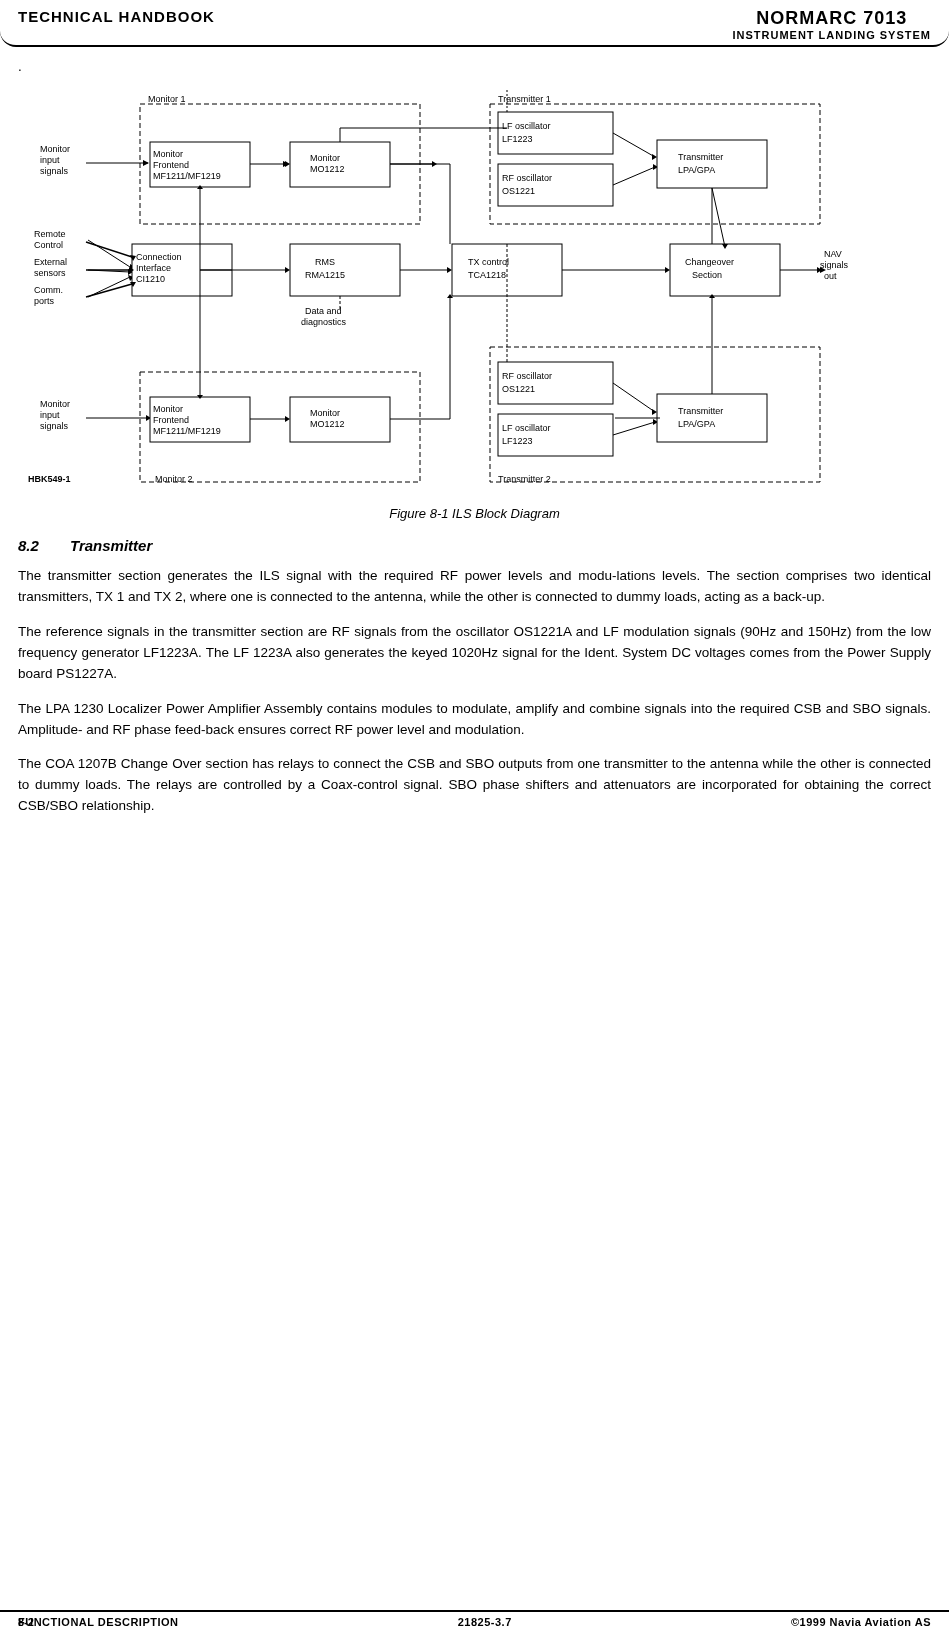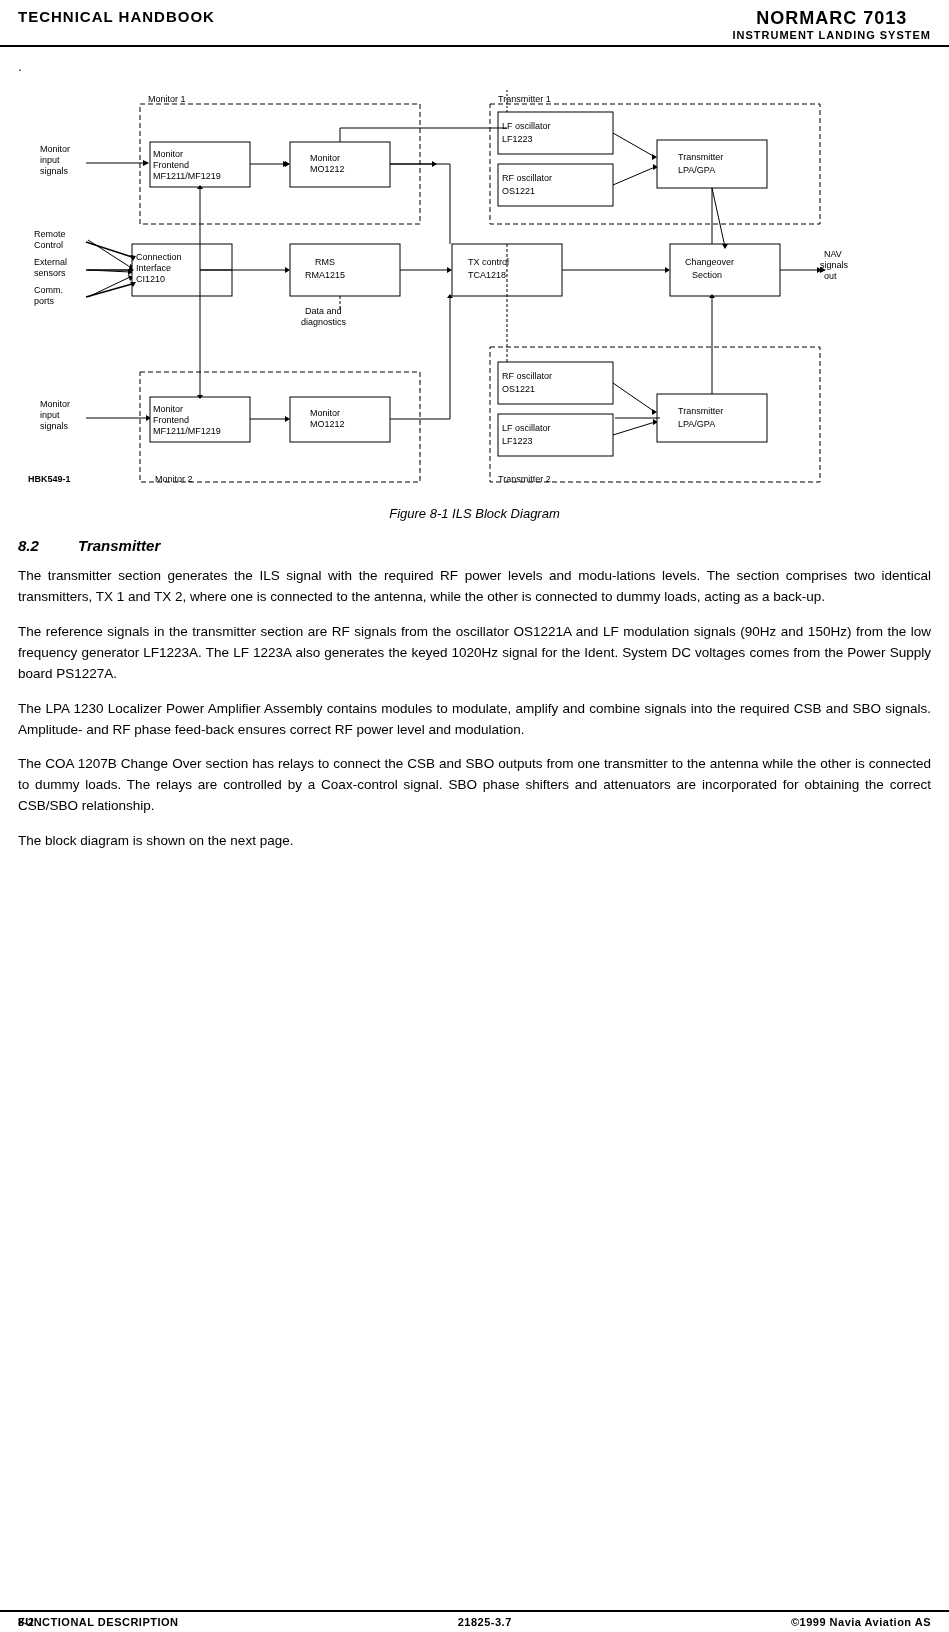--- a/index.html
+++ b/index.html
@@ -17,20 +17,21 @@
       padding: 0;
       position: relative;
     }
     
     .header {
       display: flex;
       justify-content: space-between;
       align-items: flex-start;
       padding: 8px 18px 4px 18px;
       border-bottom: 2px solid #000;
+      border-radius: 16px;
     }
     .header-left {
       font-size: 15px;
       font-weight: bold;
       letter-spacing: 1px;
     }
     .header-right {
       text-align: right;
     }
     .header-right .normarc {
@@ -89,21 +90,21 @@
       margin-bottom: 14px;
       text-align: justify;
     }
     
     .section-heading {
       font-size: 15px;
       font-weight: bold;
       font-style: italic;
       margin: 16px 0 12px 0;
       display: flex;
-      gap: 20px;
+      gap: 12px;
     }
     .section-number {
       min-width: 40px;
     }
     .dot-line {
       margin-top: 2px;
       margin-bottom: 6px;
       font-size: 13.5px;
     }
   </style>
@@ -319,21 +320,20 @@
 
     <div class="section-heading">
       <span class="section-number">8.2</span>
       <span>Transmitter</span>
     </div>
 
     <p class="body-text">The transmitter section generates the ILS signal with the required RF power levels and modu-lations levels. The section comprises two identical transmitters, TX 1 and TX 2, where one is connected to the antenna, while the other is connected to dummy loads, acting as a back-up.</p>
     <p class="body-text">The reference signals in the transmitter section are RF signals from the oscillator OS1221A and LF modulation signals (90Hz and 150Hz) from the low frequency generator LF1223A. The LF 1223A also generates the keyed 1020Hz signal for the Ident. System DC voltages comes from the Power Supply board PS1227A.</p>
     <p class="body-text">The LPA 1230 Localizer Power Amplifier Assembly contains modules to modulate, amplify and combine signals into the required CSB and SBO signals. Amplitude- and RF phase feed-back ensures correct RF power level and modulation.</p>
     <p class="body-text">The COA 1207B Change Over section has relays to connect the CSB and SBO outputs from one transmitter to the antenna while the other is connected to dummy loads. The relays are controlled by a Coax-control signal. SBO phase shifters and attenuators are incorporated for obtaining the correct CSB/SBO relationship.</p>
-    <p class="body-text">The block diagram is shown on the next page.</p>
 
   </div>
 
   <div class="footer">
     <span>FUNCTIONAL DESCRIPTION</span>
     <span>21825-3.7</span>
     <span>©1999 Navia Aviation AS</span>
   </div>
   <div style="position:absolute; bottom:4px; left:18px; font-size:11px; font-weight:bold;">8-2</div>
 </div>

